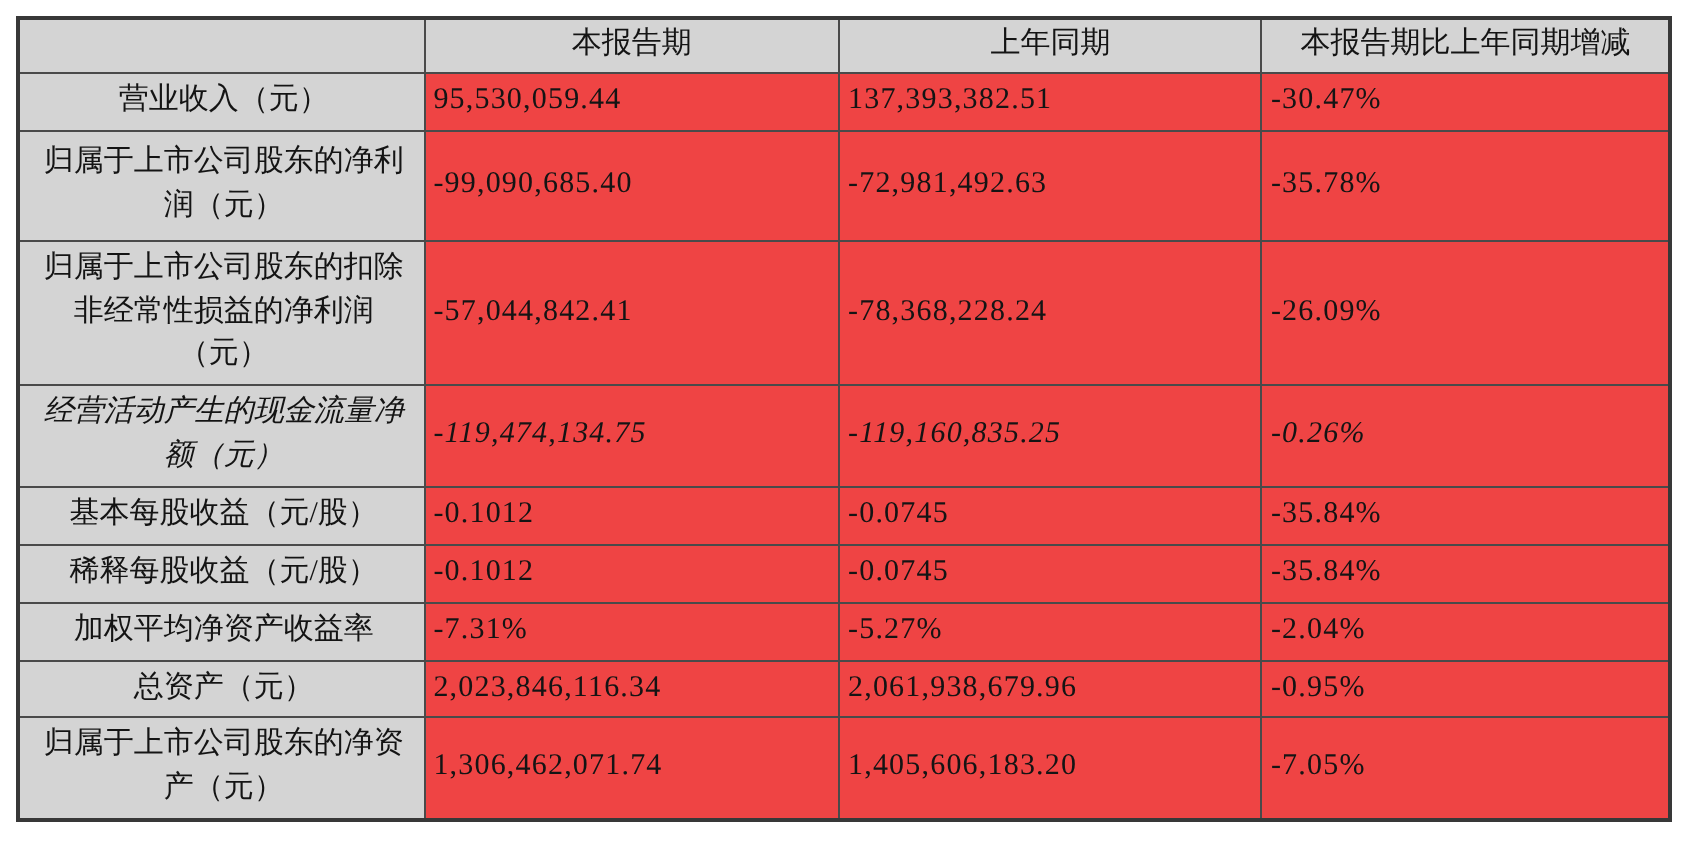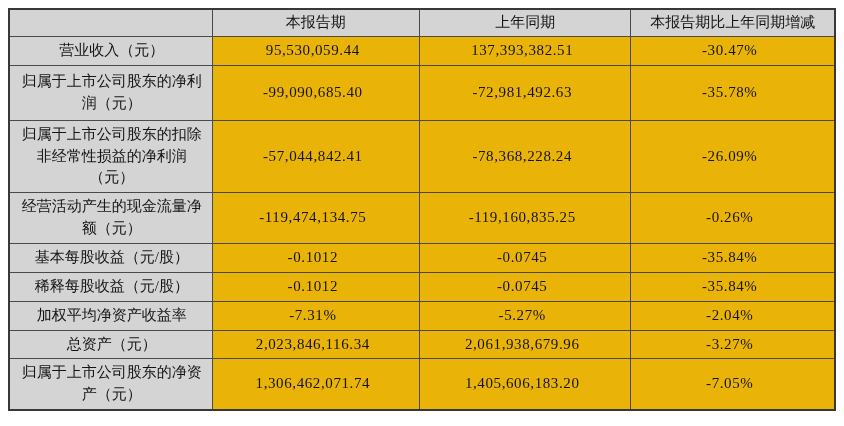--- a/index.html
+++ b/index.html
@@ -37,32 +37,32 @@
     background: #d4d4d4;
     text-align: center;
     padding: 3px 6px 3px 8px;
   }
   td.hd {
     background: #d4d4d4;
     text-align: center;
     padding: 2px 0;
   }
   td.num {
-    background: #eab308;
-    text-align: center;
+    background: #ef4444;
+    text-align: left;
     padding: 2px 10px 2px 4px;
     letter-spacing: 0.6px;
     white-space: nowrap;
   }
   tr.h26 { height: 26px; }
   tr.h27 { height: 27px; }
   tr.h28 { height: 28px; }
   tr.h29 { height: 29px; }
   tr.h45 { height: 45px; }
-  tr.h51 { height: 51px; }
+  tr.h51 { height: 51px; font-style: italic; }
   tr.h55 { height: 55px; }
   tr.h65 { height: 65px; }
 </style>
 </head>
 <body>
 
 <div class="page">
   <table class="fin">
     <colgroup>
       <col style="width: 24.6%">
@@ -126,21 +126,21 @@
         <td class="num">-7.31%</td>
         <td class="num">-5.27%</td>
         <td class="num">-2.04%</td>
       </tr>
 
 
       <tr class="h28">
         <td class="lbl">总资产（元）</td>
         <td class="num">2,023,846,116.34</td>
         <td class="num">2,061,938,679.96</td>
-        <td class="num">-3.27%</td>
+        <td class="num">-0.95%</td>
       </tr>
 
       <tr class="h45">
         <td class="lbl">归属于上市公司股东的净资产（元）</td>
         <td class="num">1,306,462,071.74</td>
         <td class="num">1,405,606,183.20</td>
         <td class="num">-7.05%</td>
       </tr>
     </tbody>
   </table>

